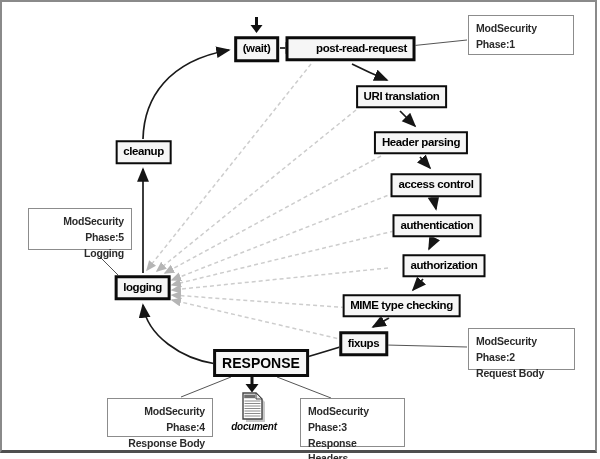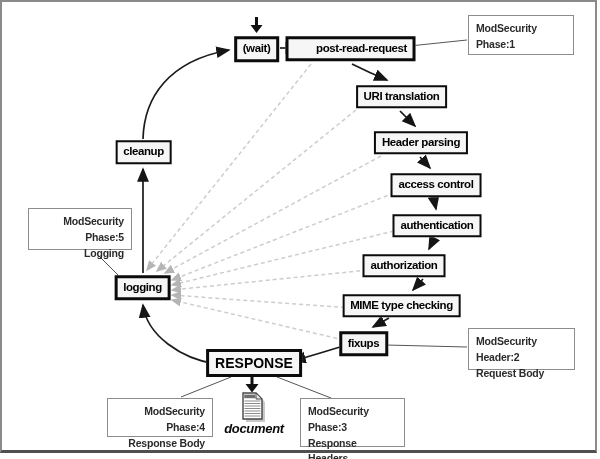--- a/index.html
+++ b/index.html
@@ -24,21 +24,21 @@
   .node.big { font-size:14px; letter-spacing:0; }
   .annotation {
     position:absolute; z-index:3; box-sizing:border-box;
     background:#ffffff; border:1px solid #8c8c8c; color:#2b2b2b;
     font-weight:700; font-size:10.5px; letter-spacing:-0.2px; line-height:1.5;
     padding:5px 7px;
   }
   .annotation.align-right { text-align:right; }
   .doc-label {
     position:absolute; z-index:3; transform:translateX(-50%);
-    font-weight:700; font-style:italic; font-size:13px; color:#0a0a0a;
+    font-weight:700; font-style:italic; font-size:10px; color:#0a0a0a;
     letter-spacing:-0.3px;
   }
   .doc-icon { position:absolute; z-index:3; }
 </style>
 </head>
 <body>
 
 <div class="frame"></div>
 
 <svg class="lines" width="600" height="459" viewBox="0 0 600 459">
@@ -89,32 +89,32 @@
 
   <path d="M250.5,377 L253.5,377 L253.5,384 L258.5,384 L252,392.5 L245.5,384 L250.5,384 Z" fill="#111111"></path>
 </svg>
 
 <div class="node heavy" style="left:256.5px; top:49px;"><span>(wait)</span></div>
 <div class="node heavy" style="left:350.5px; top:48.5px;padding-left:28px;"><span>post-read-request</span></div>
 <div class="node" style="left:401.5px; top:96.5px;"><span>URI translation</span></div>
 <div class="node" style="left:421px;  top:142.5px;"><span>Header parsing</span></div>
 <div class="node" style="left:436px;  top:185px;"><span>access control</span></div>
 <div class="node" style="left:437px;  top:225.5px;"><span>authentication</span></div>
-<div class="node" style="left:404px;  top:265.5px;"><span>authorization</span></div>
+<div class="node" style="left:444px;  top:265.5px;"><span>authorization</span></div>
 <div class="node" style="left:401.5px; top:305.5px;"><span>MIME type checking</span></div>
 <div class="node heavy" style="left:363.5px; top:343.5px;"><span>fixups</span></div>
-<div class="node heavy big" style="left:254px; top:363px;"><span>RESPONSE</span></div>
+<div class="node heavy big" style="left:261px; top:363px;"><span>RESPONSE</span></div>
 <div class="node heavy" style="left:142.5px; top:287.5px;"><span>logging</span></div>
 <div class="node" style="left:143.5px; top:152px;"><span>cleanup</span></div>
 
 <div class="annotation" style="left:468px; top:15px;  width:106px; height:40px;">
   <div>ModSecurity Phase:1</div>
 </div>
 <div class="annotation" style="left:468px; top:328px; width:107px; height:42px;">
-  <div>ModSecurity Header:2</div>
+  <div>ModSecurity Phase:2</div>
   <div>Request Body</div>
 </div>
 <div class="annotation" style="left:300px; top:398px; width:105px; height:49px;">
   <div>ModSecurity Phase:3</div>
   <div>Response Headers</div>
 </div>
 <div class="annotation align-right" style="left:107px; top:398px; width:106px; height:39px;">
   <div>ModSecurity Phase:4</div>
   <div>Response Body</div>
 </div>

